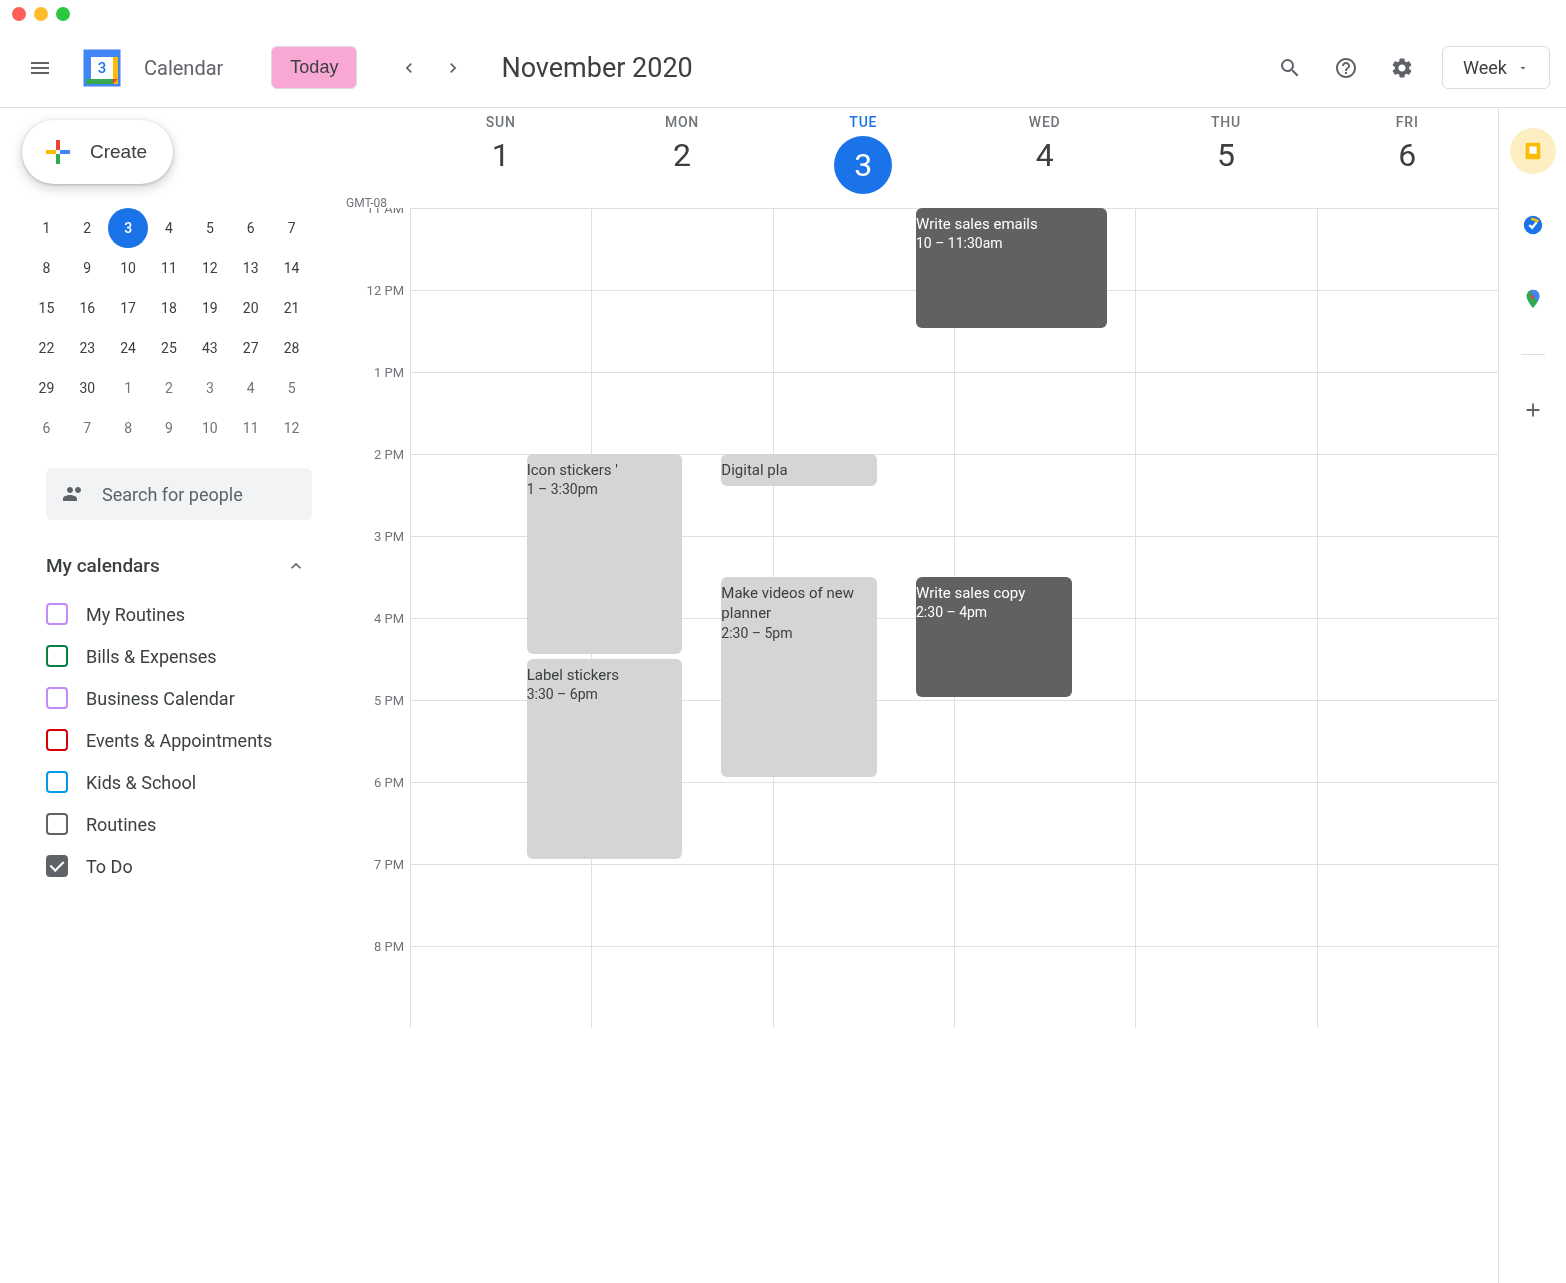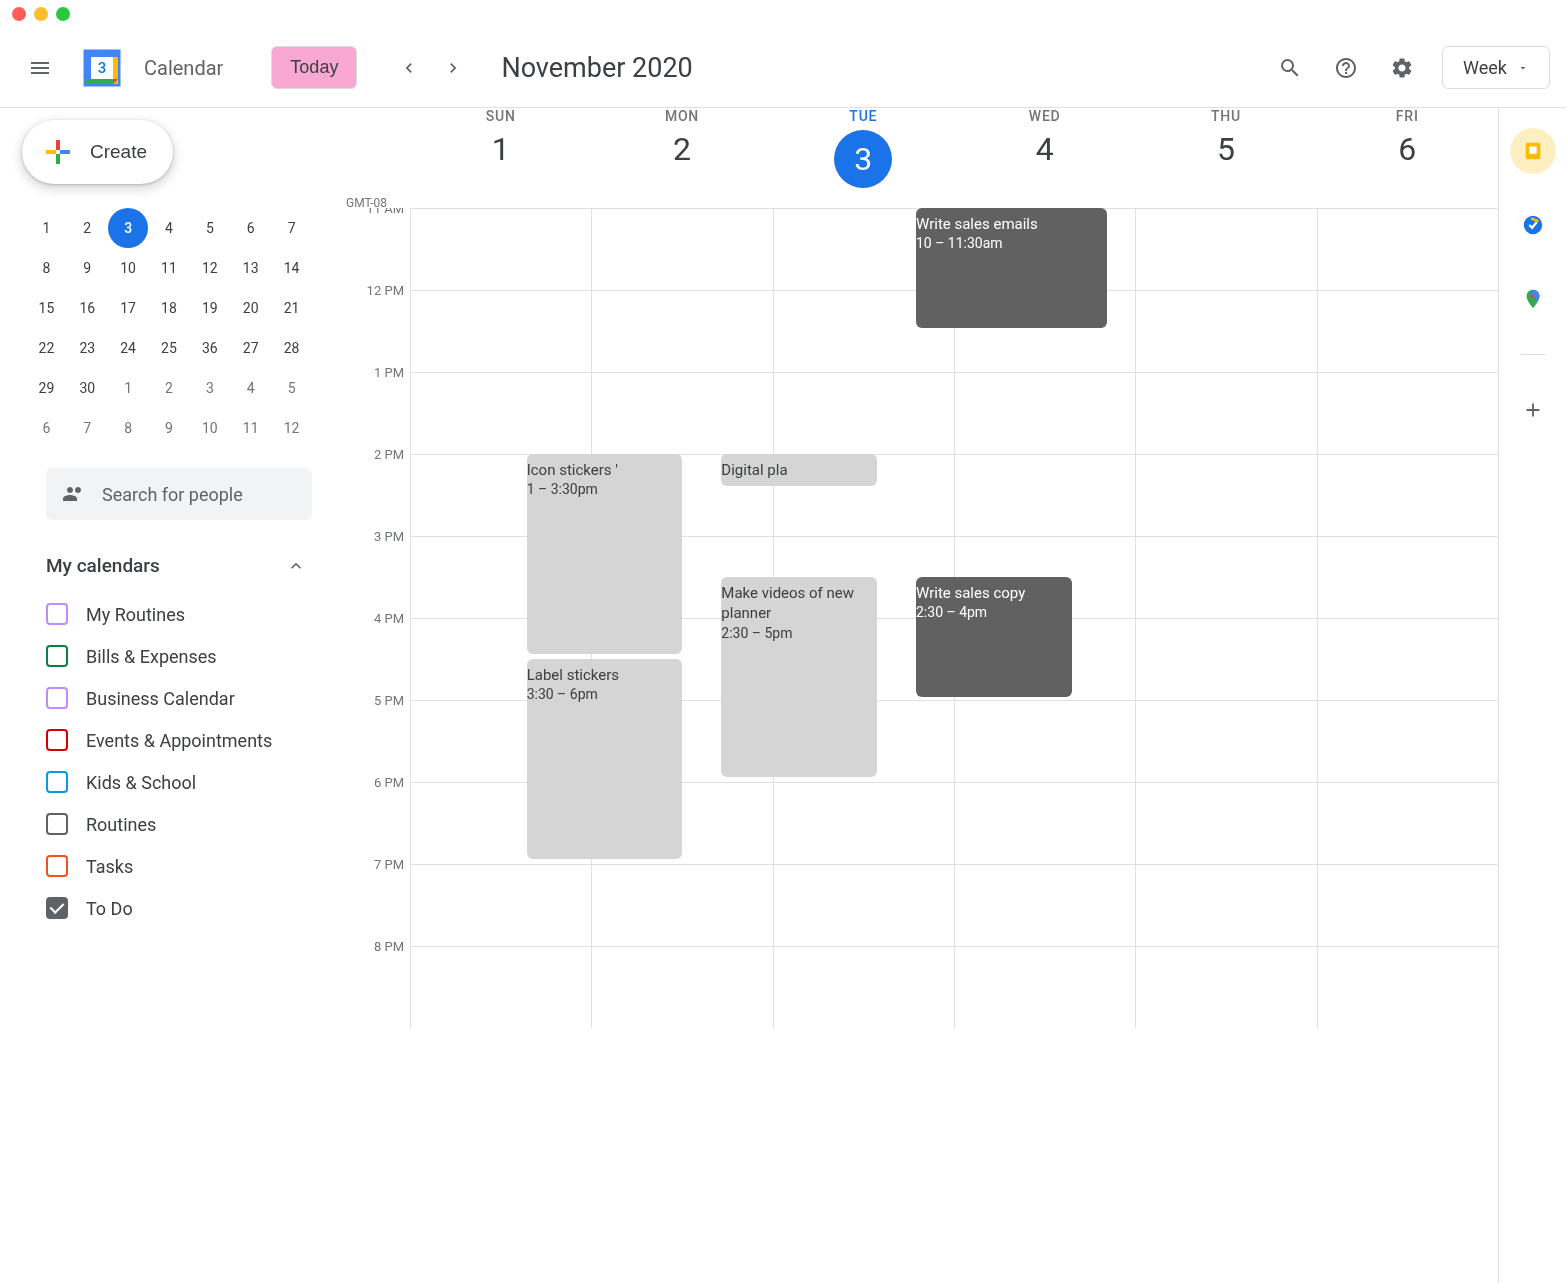--- a/index.html
+++ b/index.html
@@ -34,21 +34,21 @@
 .cal-header span{font-size:19px;color:#3c4043;font-weight:500;}
 .cal-list{padding-top:8px;}
 .cal-item{display:flex;align-items:center;gap:18px;padding:10px 0;cursor:pointer;}
 .cal-check{width:22px;height:22px;border:2.5px solid;border-radius:4px;flex-shrink:0;}
 .cal-check.filled{background:#5f6368;border-color:#5f6368;position:relative;}
 .cal-check.filled::after{content:'';position:absolute;left:5px;top:1px;width:6px;height:11px;border:solid #fff;border-width:0 2.5px 2.5px 0;transform:rotate(45deg);}
 .cal-item span{font-size:18px;color:#3c4043;}
 .grid-area{flex:1;position:relative;overflow:hidden;}
 .day-headers{display:flex;height:100px;padding-left:80px;}
 .day-header{flex:1;text-align:center;}
-.day-name{font-size:14px;color:#70757a;font-weight:500;letter-spacing:0.8px;text-transform:uppercase;}
+.day-name{font-size:14px;color:#70757a;font-weight:500;letter-spacing:0.8px;text-transform:uppercase;margin-top:6px;}
 .day-name.today{color:#1a73e8;}
 .day-num{font-size:32px;color:#3c4043;margin-top:6px;font-weight:400;}
 .day-num.today{background:#1a73e8;color:#fff;width:58px;height:58px;border-radius:50%;display:inline-flex;align-items:center;justify-content:center;}
 .tz-label{position:absolute;left:16px;top:88px;font-size:12px;color:#70757a;}
 .grid-body{position:relative;height:calc(100% - 100px);overflow-y:auto;}
 .grid-inner{position:relative;padding-left:80px;}
 .hour-row{height:82px;border-top:1px solid #e0e0e0;display:flex;}
 .hour-label{position:absolute;left:-70px;width:64px;text-align:right;font-size:13px;color:#70757a;transform:translateY(-8px);}
 .day-col{flex:1;border-left:1px solid #e0e0e0;position:relative;}
 .event{position:absolute;left:2px;right:2px;border-radius:6px;padding:6px 0;font-size:15px;line-height:1.35;overflow:hidden;cursor:pointer;}
@@ -157,21 +157,21 @@
           <div class="mini-cell">16</div>
           <div class="mini-cell">17</div>
           <div class="mini-cell">18</div>
           <div class="mini-cell">19</div>
           <div class="mini-cell">20</div>
           <div class="mini-cell">21</div>
           <div class="mini-cell">22</div>
           <div class="mini-cell">23</div>
           <div class="mini-cell">24</div>
           <div class="mini-cell">25</div>
-          <div class="mini-cell">36</div>
+          <div class="mini-cell">43</div>
           <div class="mini-cell">27</div>
           <div class="mini-cell">28</div>
           <div class="mini-cell">29</div>
           <div class="mini-cell">30</div>
           <div class="mini-cell muted">1</div>
           <div class="mini-cell muted">2</div>
           <div class="mini-cell muted">3</div>
           <div class="mini-cell muted">4</div>
           <div class="mini-cell muted">5</div>
           <div class="mini-cell muted">6</div>
@@ -215,24 +215,20 @@
           </div>
           <div class="cal-item">
             <div class="cal-check" style="border-color: rgb(3, 155, 229);"></div>
             <span>Kids &amp; School</span>
           </div>
           <div class="cal-item">
             <div class="cal-check" style="border-color: rgb(95, 99, 104);"></div>
             <span>Routines</span>
           </div>
           <div class="cal-item">
-            <div class="cal-check" style="border-color: rgb(244, 81, 30);"></div>
-            <span>Tasks</span>
-          </div>
-          <div class="cal-item">
             <div class="cal-check filled" style="border-color: rgb(95, 99, 104); background: rgb(95, 99, 104);"></div>
             <span>To Do</span>
           </div>
         </div>
     </div>
   </div>
 
   <div class="grid-area">
     <div class="tz-label">GMT-08</div>
     <div class="day-headers" id="day-headers">

